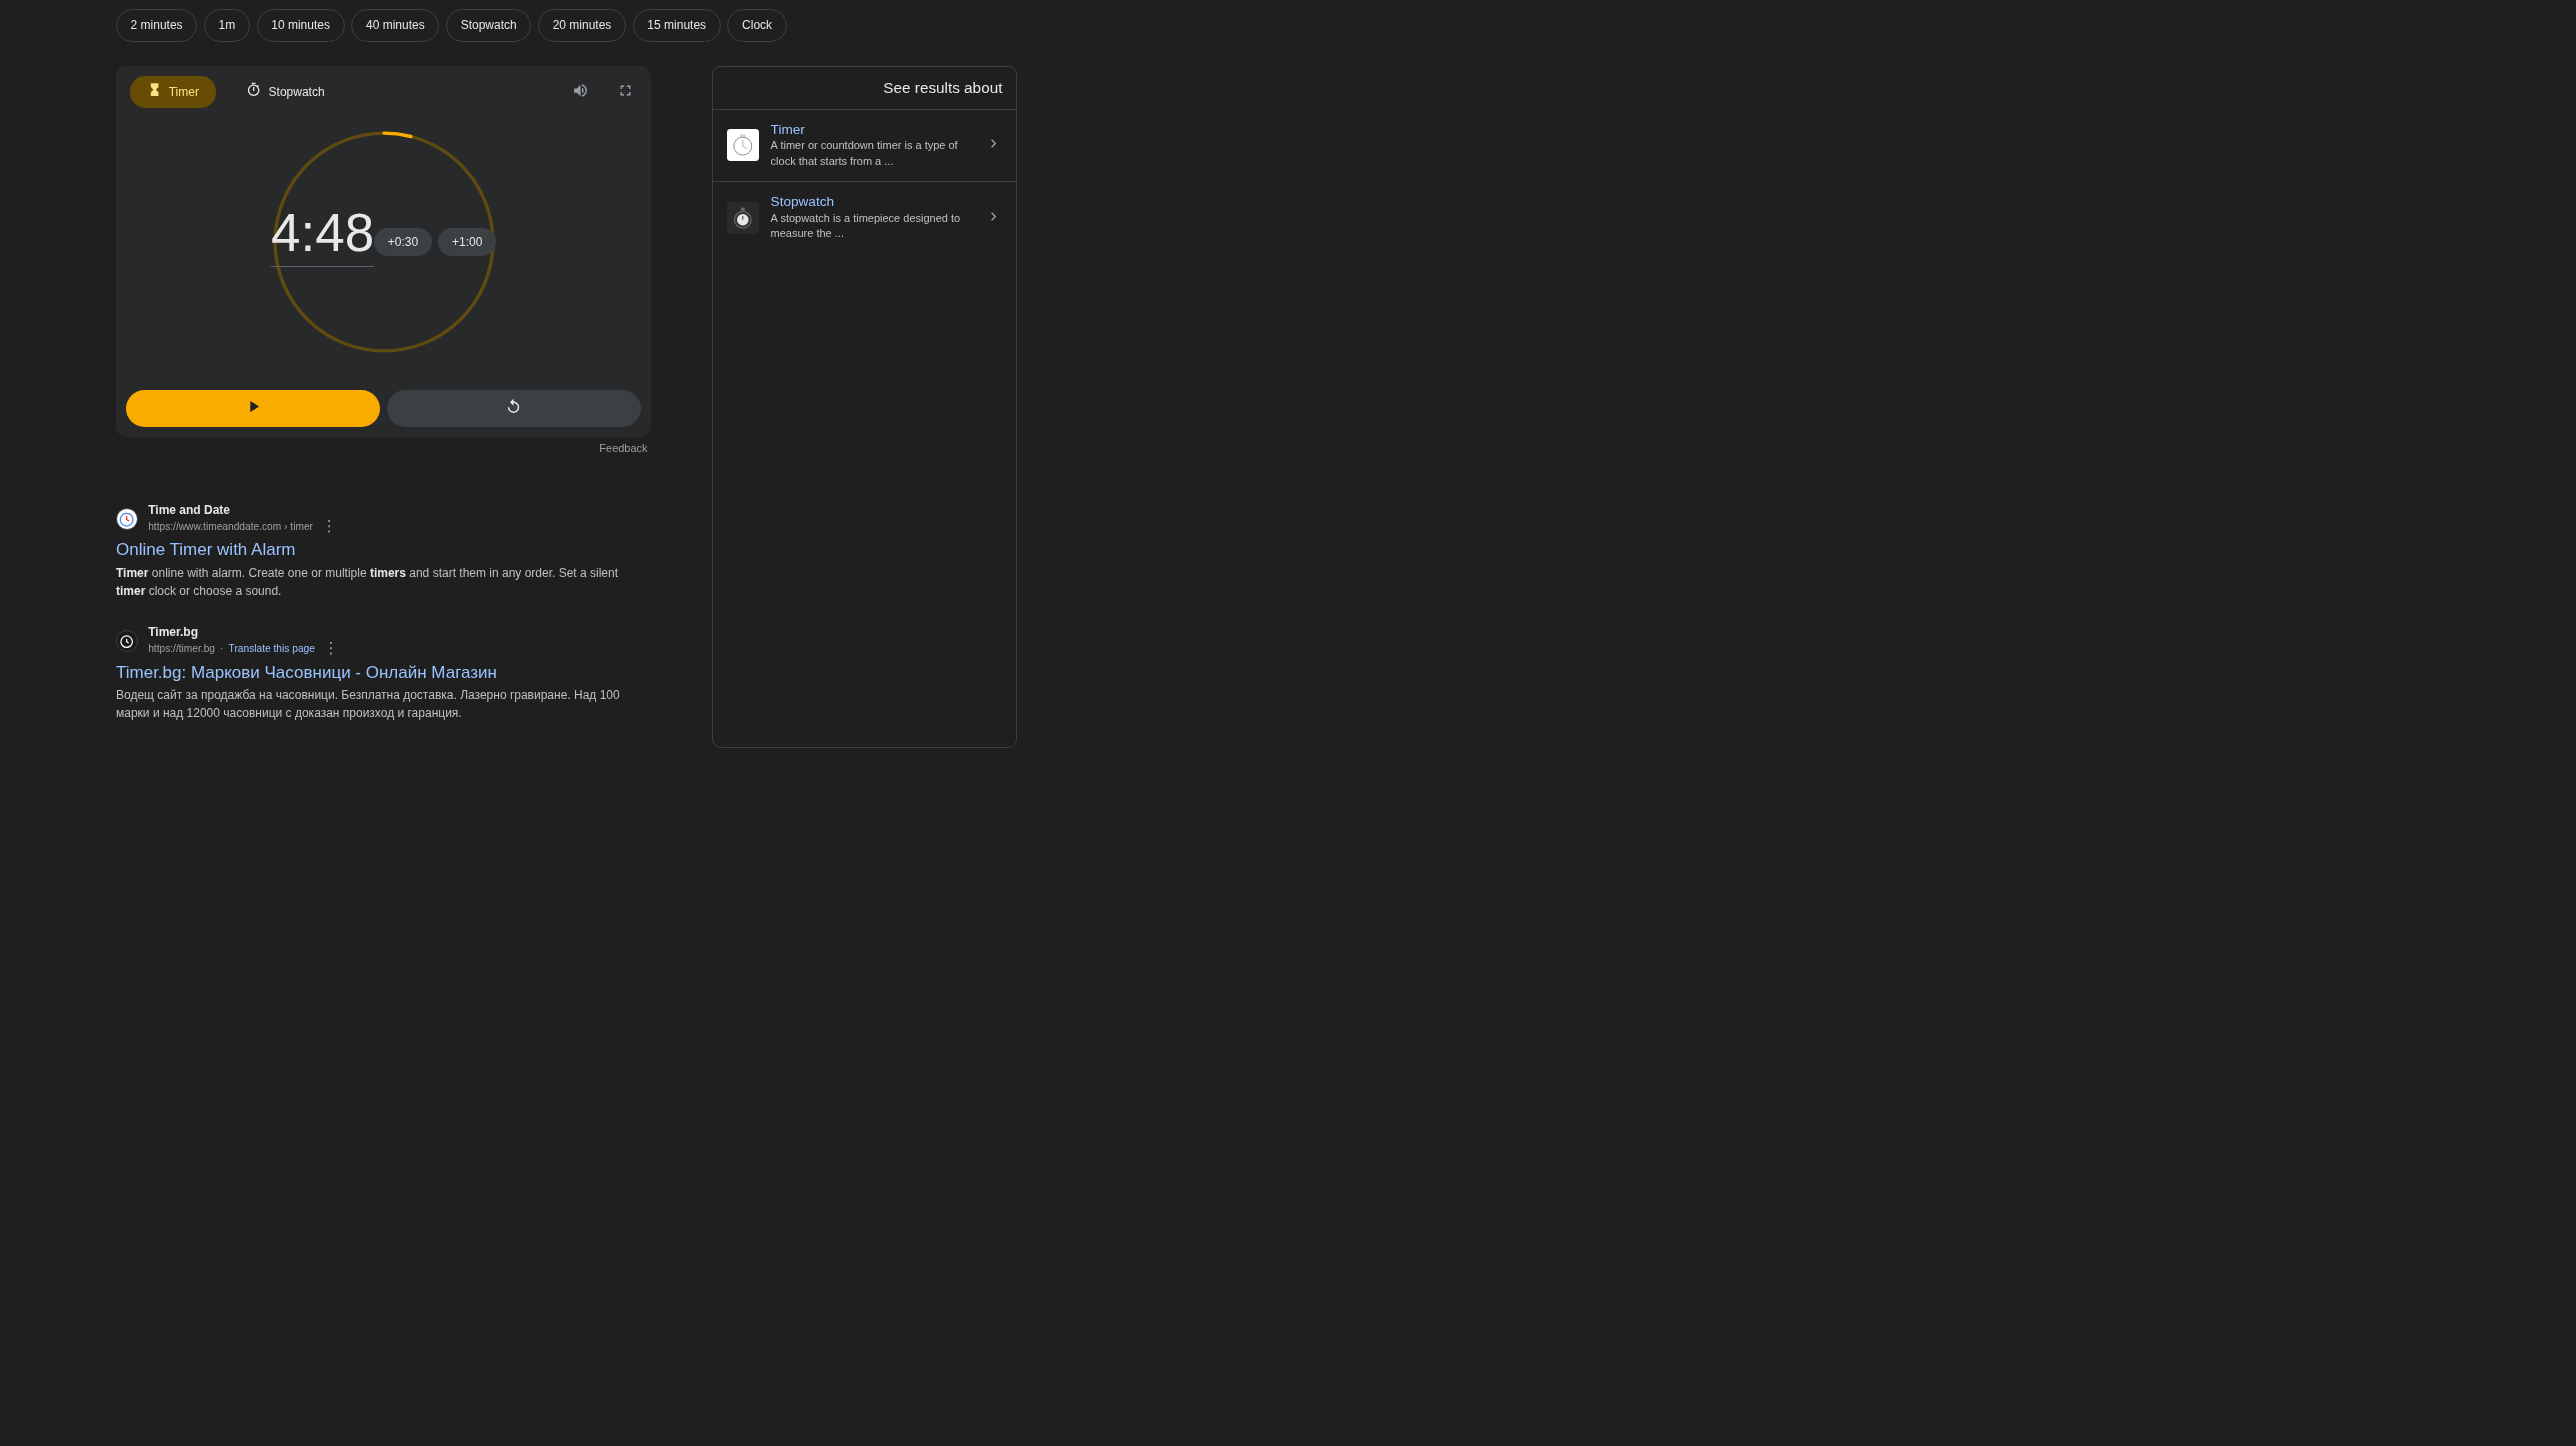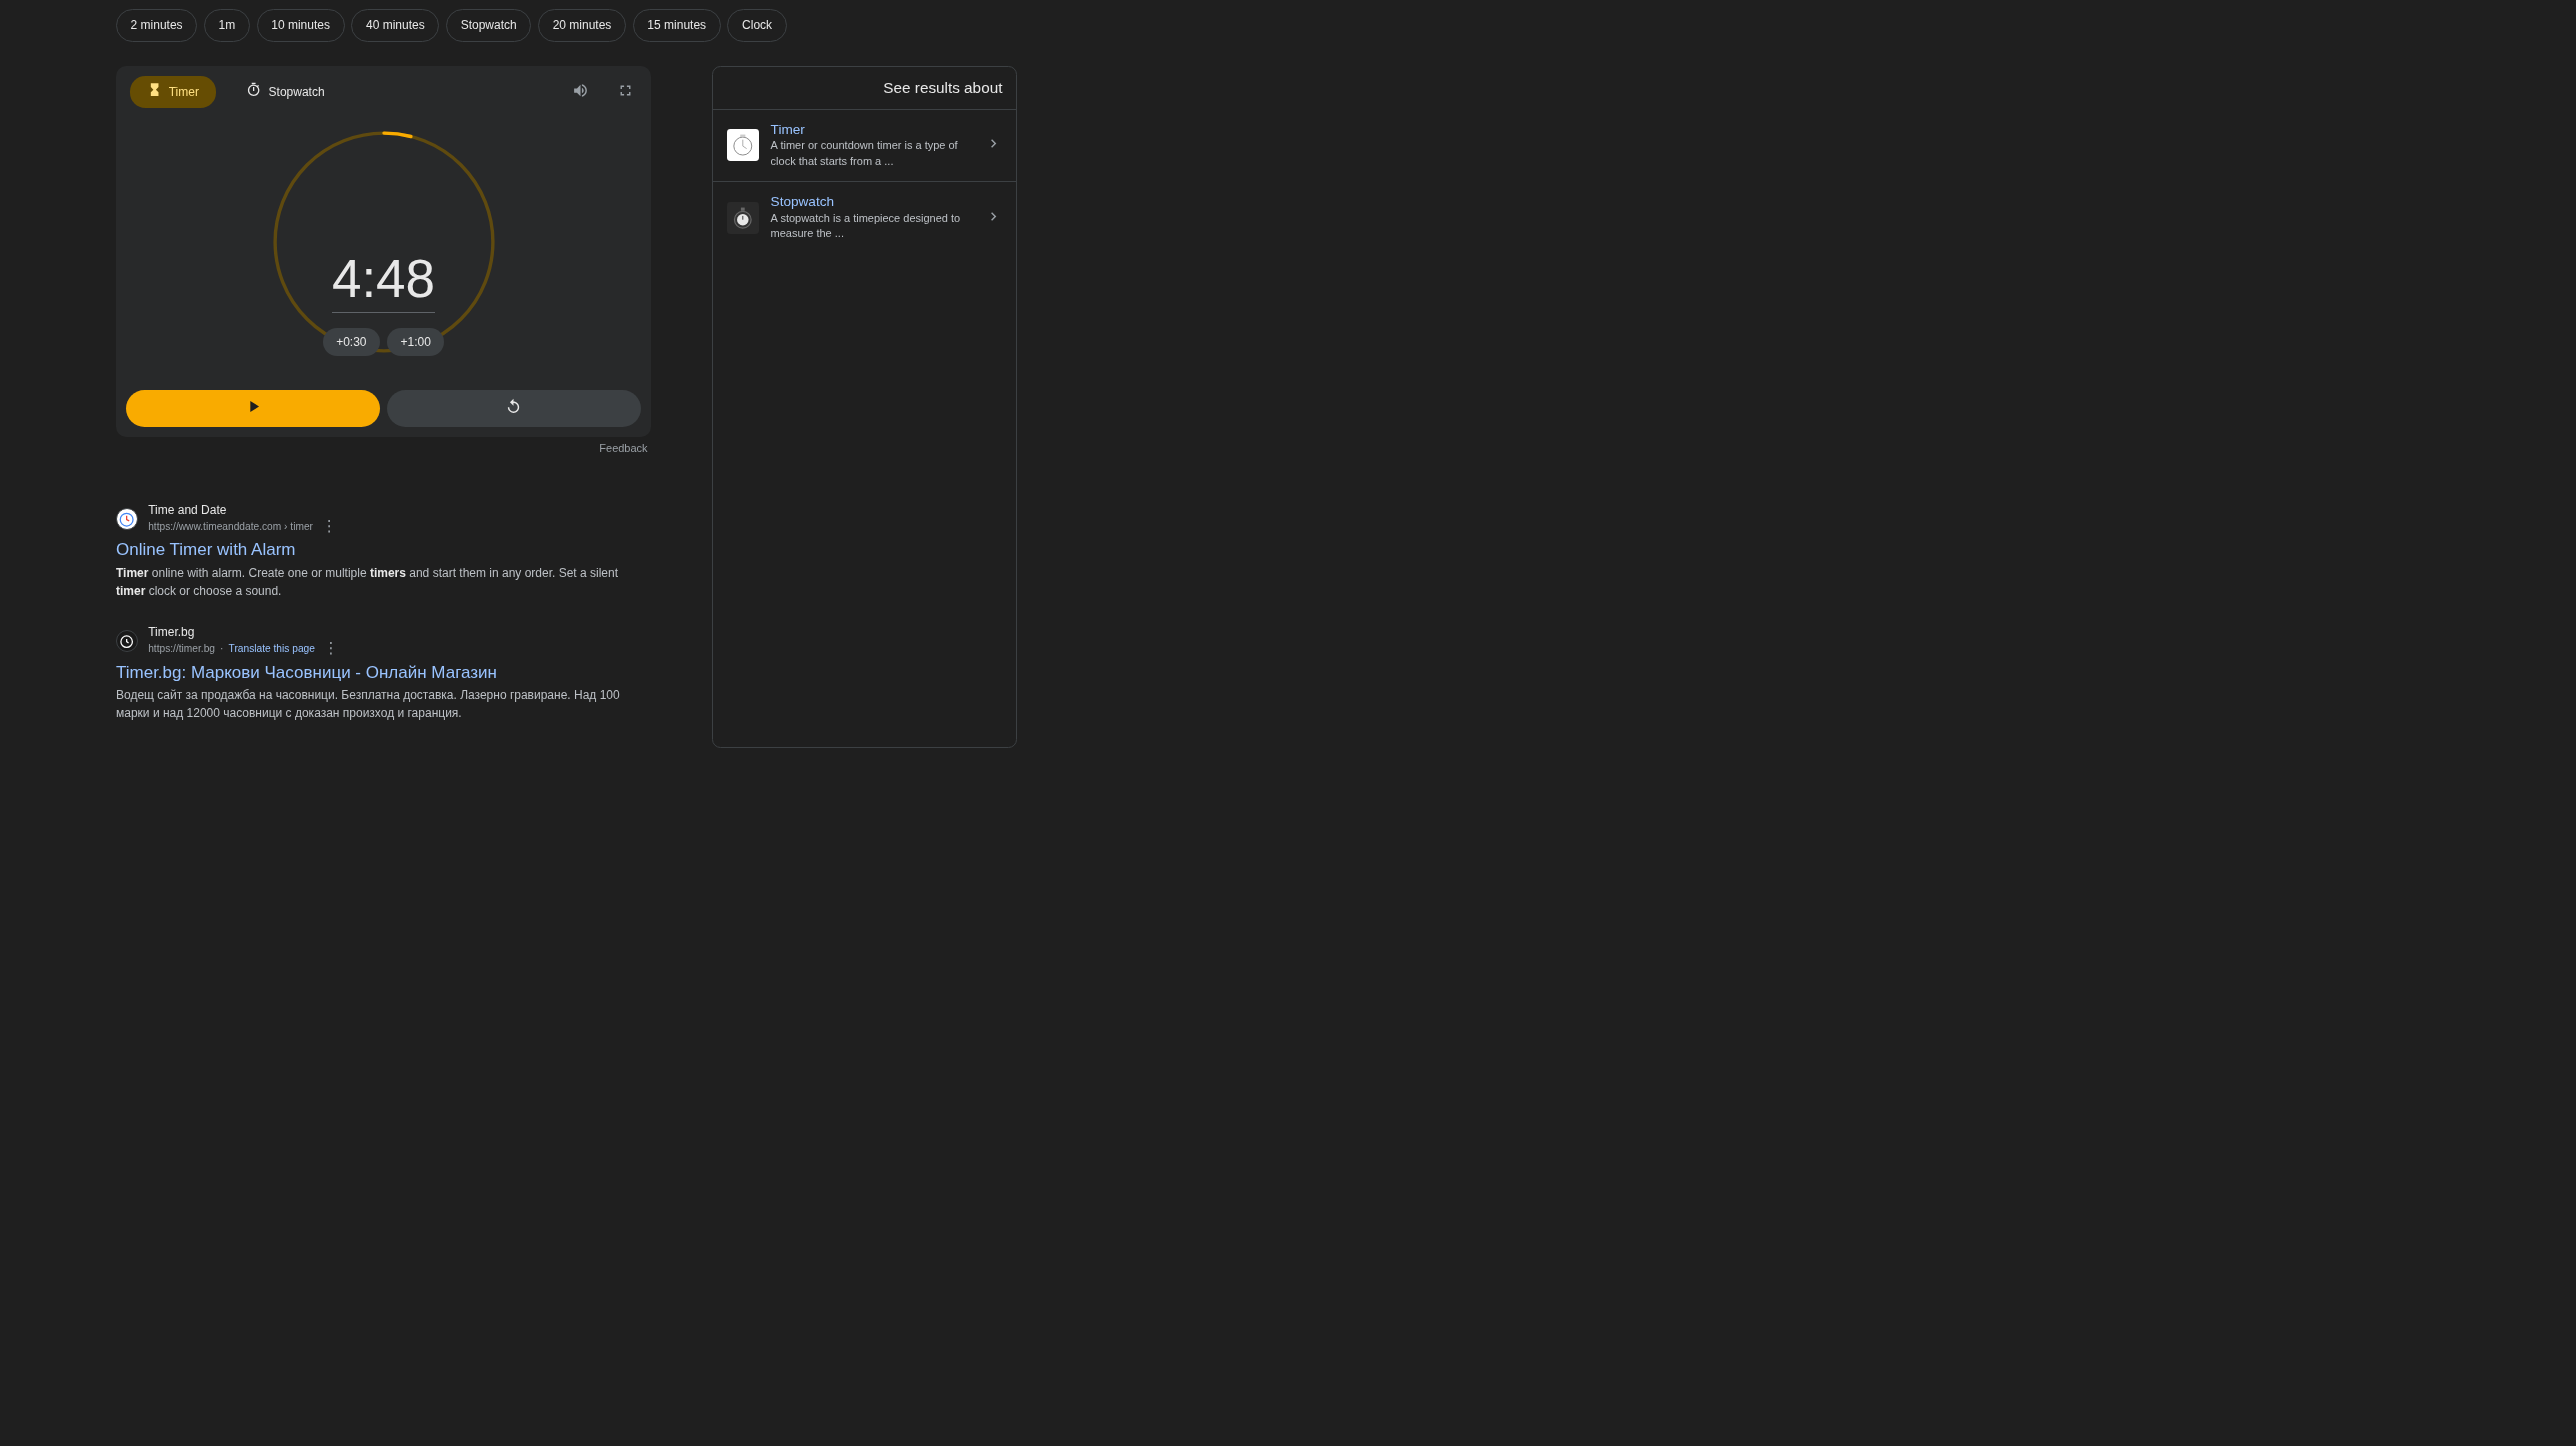--- a/index.html
+++ b/index.html
@@ -103,23 +103,23 @@
       transform: rotate(-90deg);
     }
     
     .time-center {
       position: absolute;
       top: 0;
       left: 0;
       width: 100%;
       height: 100%;
       display: flex;
-      flex-direction: column;
-      align-items: center;
-      justify-content: flex-end;
+      flex-direction: row;
+      align-items: center;
+      justify-content: center;
     }
     
     .time-text {
       font-size: 53px;
       font-weight: 400;
       color: #e8e8e8;
       padding-bottom: 3.4px;
       border-bottom: 0.9px solid #5f6368;
       margin-bottom: 15.3px;
       font-family: 'Google Sans', Arial;
@@ -271,20 +271,21 @@
     }
     
     .result-source {
       display: flex;
       flex-direction: column;
     }
     
     .source-name {
       color: #e8e8e8;
       font-size: 12px;
+      font-weight: bold;
     }
     
     .source-url {
       color: #9aa0a6;
       font-size: 10.2px;
     }
     
     .more-dots {
       color: #9aa0a6;
       cursor: pointer;

